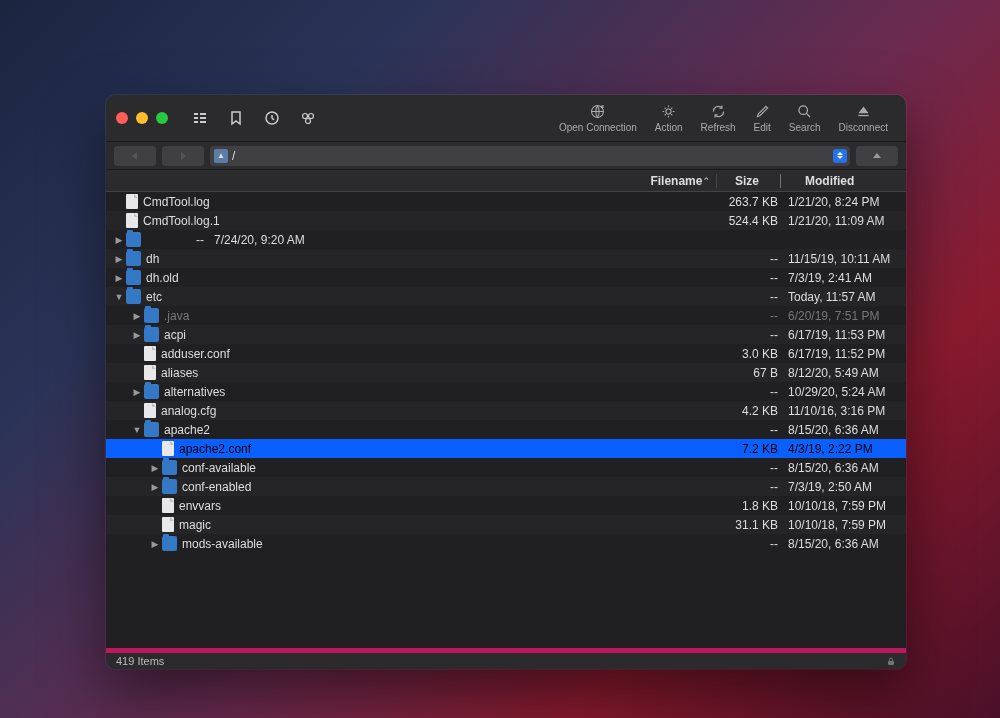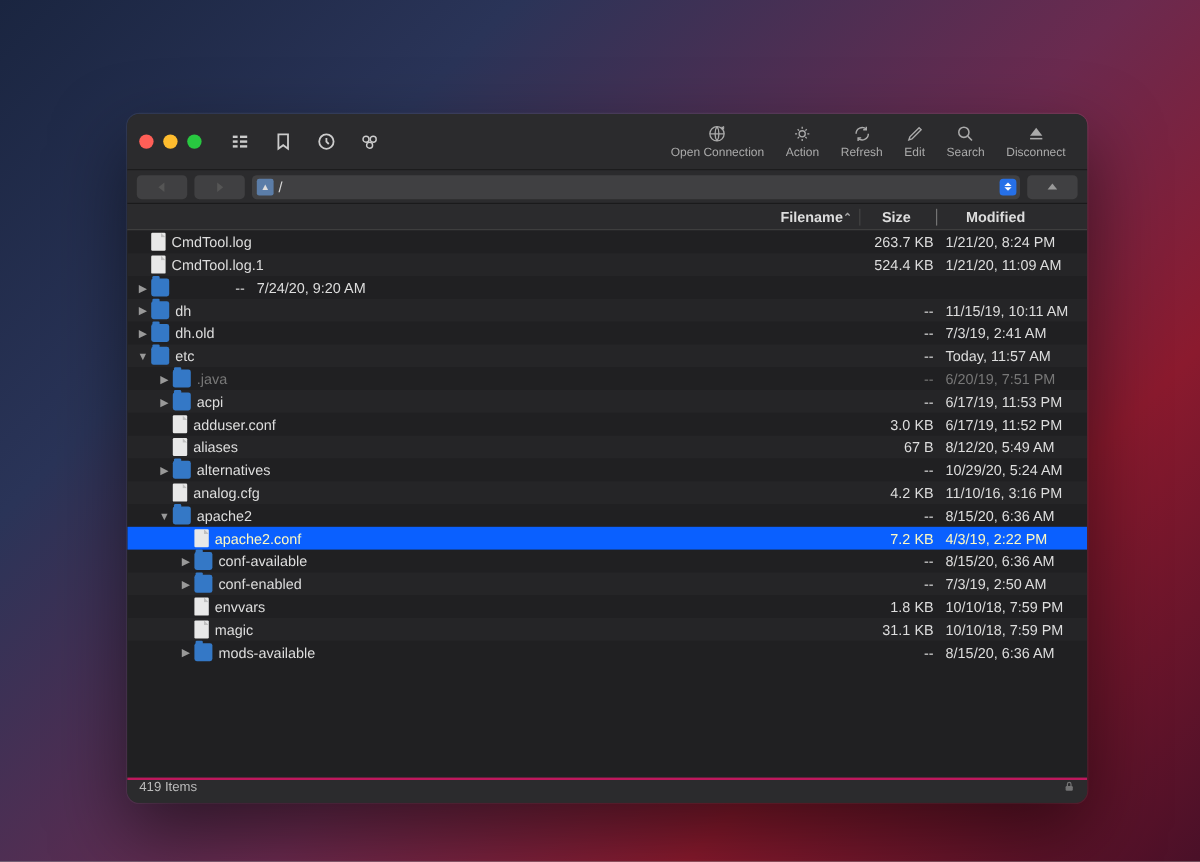--- a/index.html
+++ b/index.html
@@ -29,33 +29,33 @@
 .pathbar .dd::after{border-top:3px solid #fff}
 .upbtn{width:42px;height:20px;background:#404042;border-radius:4px;display:flex;align-items:center;justify-content:center;color:#999}
 .headers{height:22px;background:#2b2b2d;display:flex;align-items:center;color:#ddd;font-size:12px;font-weight:600;border-bottom:1px solid #444;padding:0 8px}
 .hcol.fn{flex:1;display:flex;align-items:center;justify-content:flex-end;padding-right:6px}
 .hcol.sz{width:64px;text-align:left;border-left:1px solid #444;padding-left:18px}
 .hcol.md{width:118px;text-align:left;border-left:1px solid #737373;padding-left:24px}
 .sortind{font-size:9px;color:#aaa}
 .filelist{flex:1;overflow:hidden;background:#202022}
 .row{height:19px;display:flex;align-items:center;font-size:12px;color:#ddd;padding-right:0}
 .row:nth-child(even){background:#252527}
-.row.sel{background:#0a60ff;color:#fef9c3}
+.row.sel{background:#0a60ff;color:#000000}
 .row.dim{color:#777}
 .indent{display:inline-block}
 .disc{width:14px;display:flex;align-items:center;justify-content:center;color:#999;font-size:9px}
 .ficon{width:15px;height:15px;margin-right:5px;display:flex;align-items:center;justify-content:center}
 .ficon.folder{background:#3478c6;border-radius:2px;position:relative}
 .ficon.folder::before{content:"";position:absolute;top:-2px;left:1px;width:6px;height:3px;background:#3478c6;border-radius:1px 1px 0 0}
 .ficon.file{background:#e8e8e8;border-radius:1px;position:relative;width:12px;height:15px}
 .ficon.file::before{content:"";position:absolute;top:0;right:0;width:4px;height:4px;background:#c0c0c0;clip-path:polygon(0 0,100% 100%,0 100%)}
 .fname{flex:1;white-space:nowrap;overflow:hidden}
 .fsize{width:64px;text-align:right;padding-right:6px;white-space:nowrap}
 .fmod{width:122px;white-space:nowrap;overflow:hidden;padding-left:4px}
-.statusbar{height:21px;background:#2b2b2d;border-top:2px solid #be185d;display:flex;align-items:flex-start;padding:0 10px;color:#bbb;font-size:11px;justify-content:space-between}
+.statusbar{height:21px;background:#2b2b2d;border-top:5px solid #be185d;display:flex;align-items:center;padding:0 10px;color:#bbb;font-size:11px;justify-content:space-between}
 .lock{width:10px;height:10px;opacity:.5}
 </style>
 </head>
 <body>
 
 <div class="window">
   <div class="titlebar">
     <div class="traffic">
       <div class="tl close"></div>
       <div class="tl min"></div>

